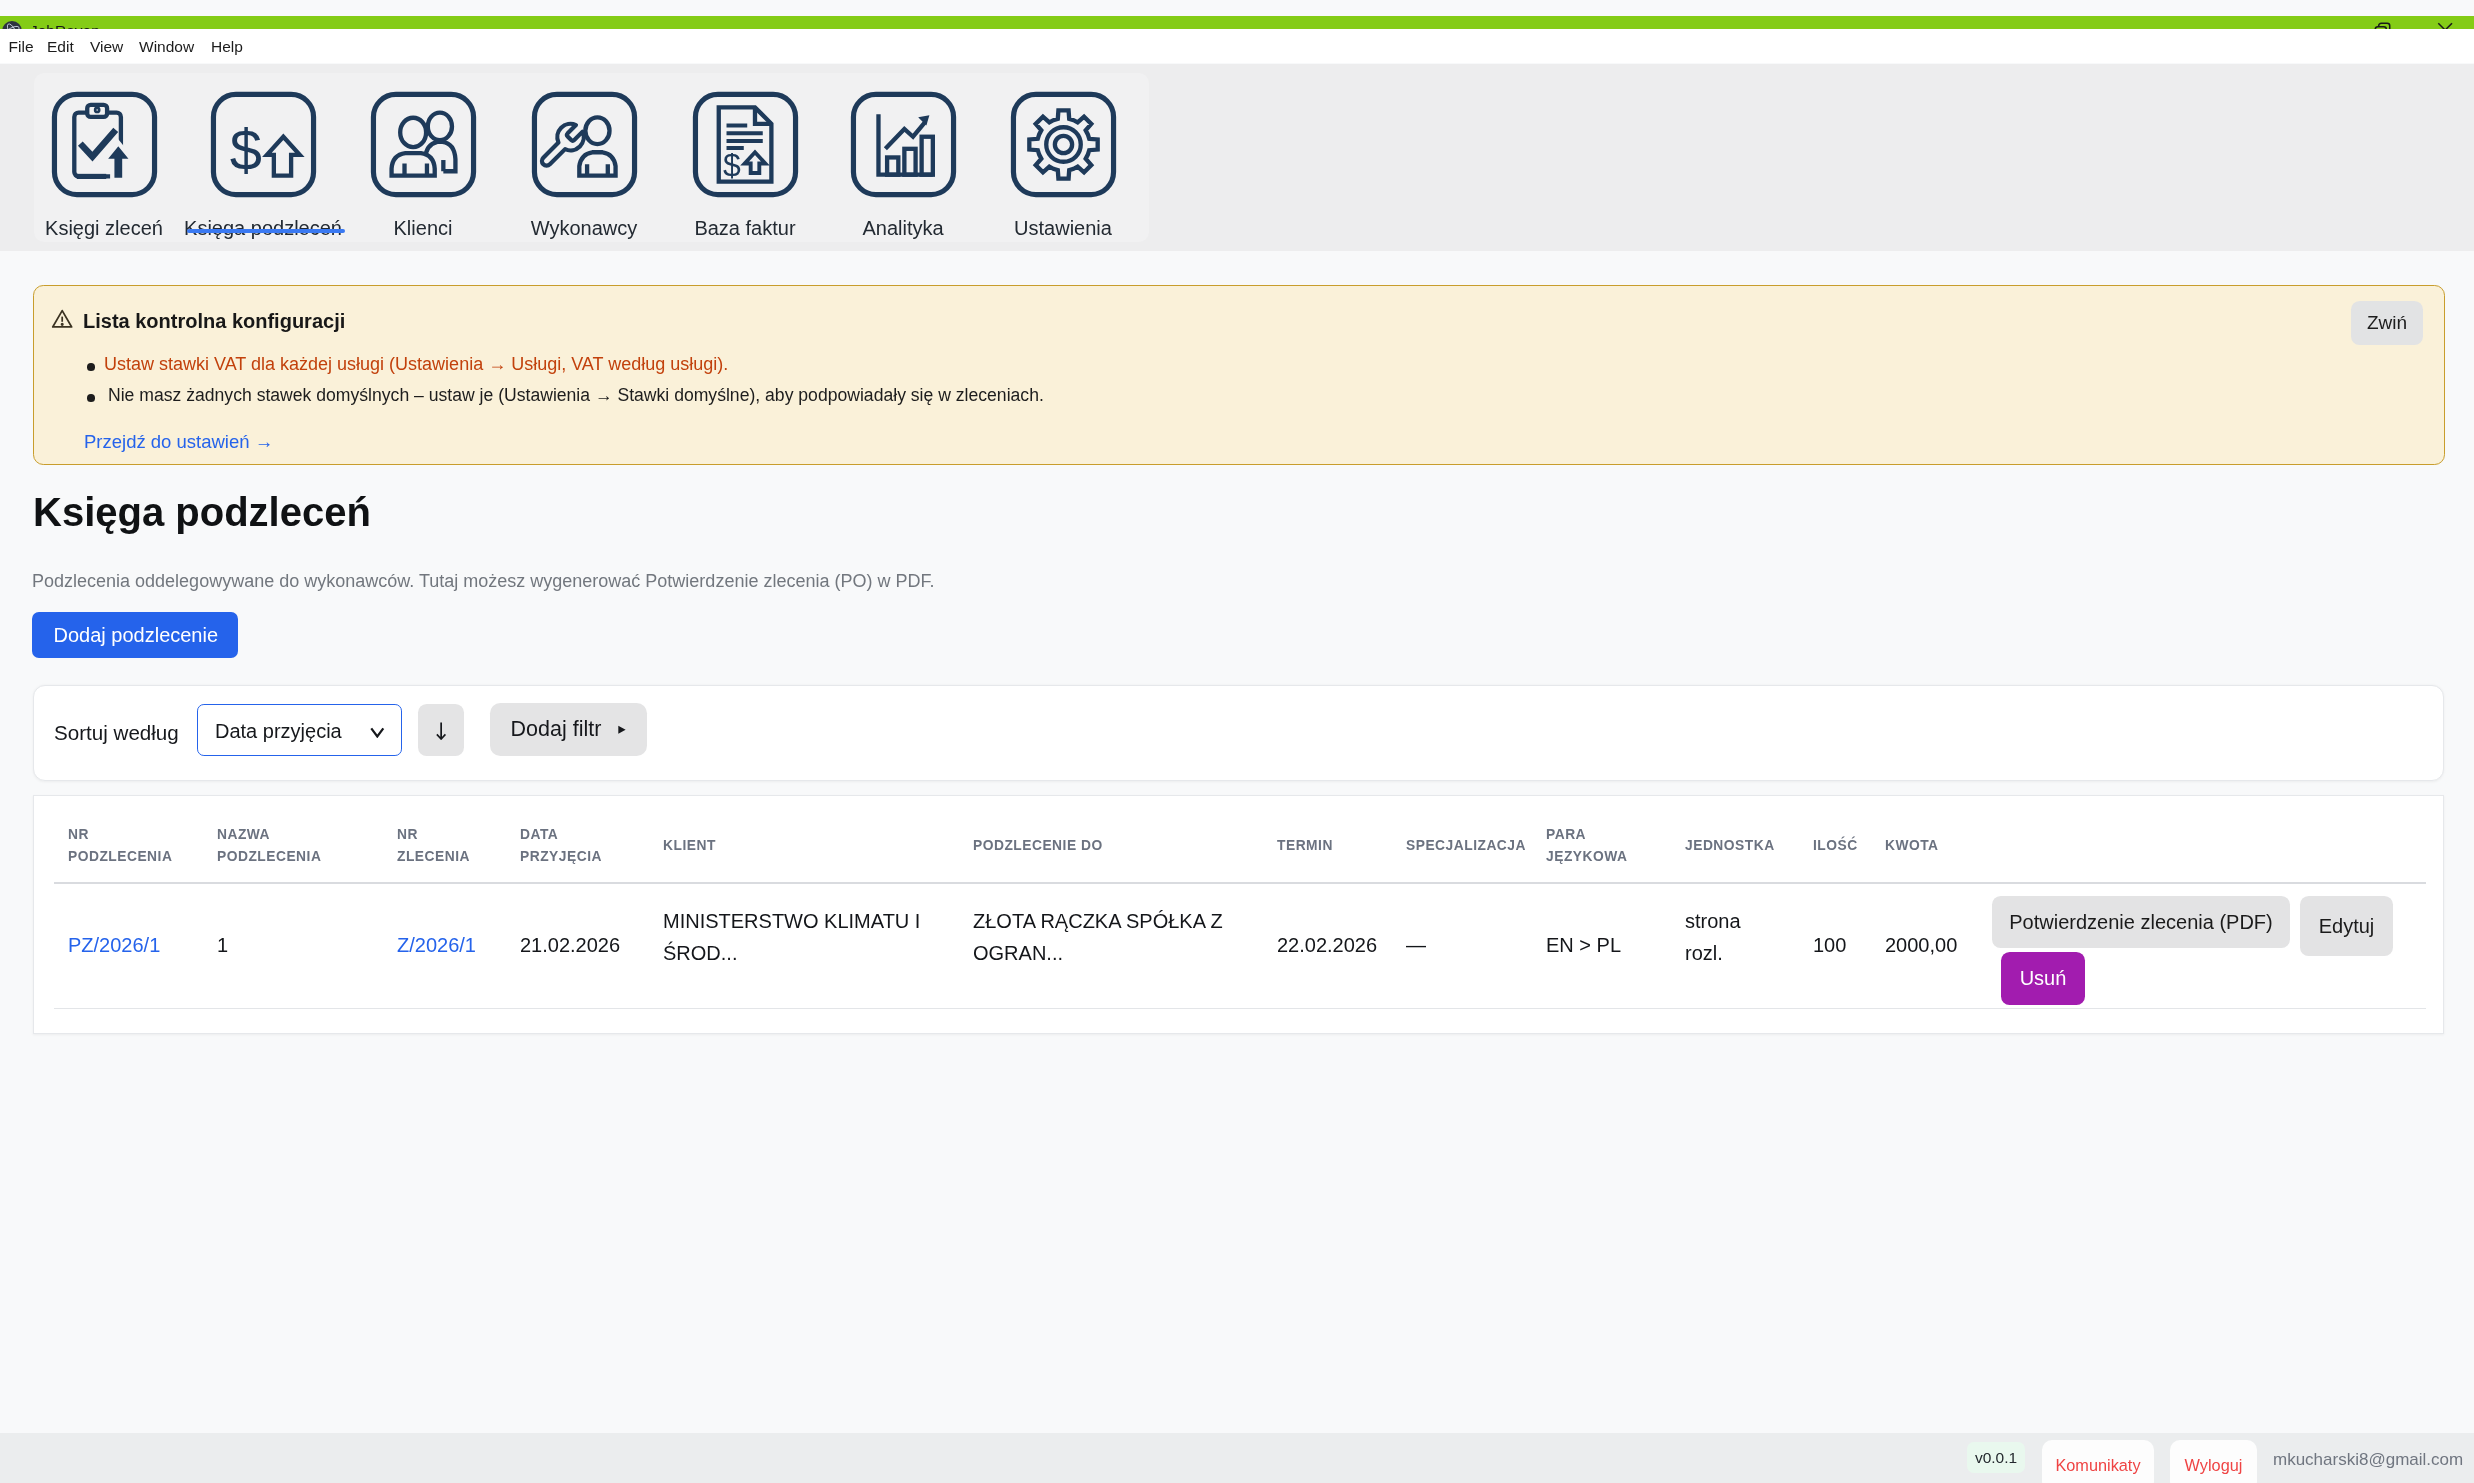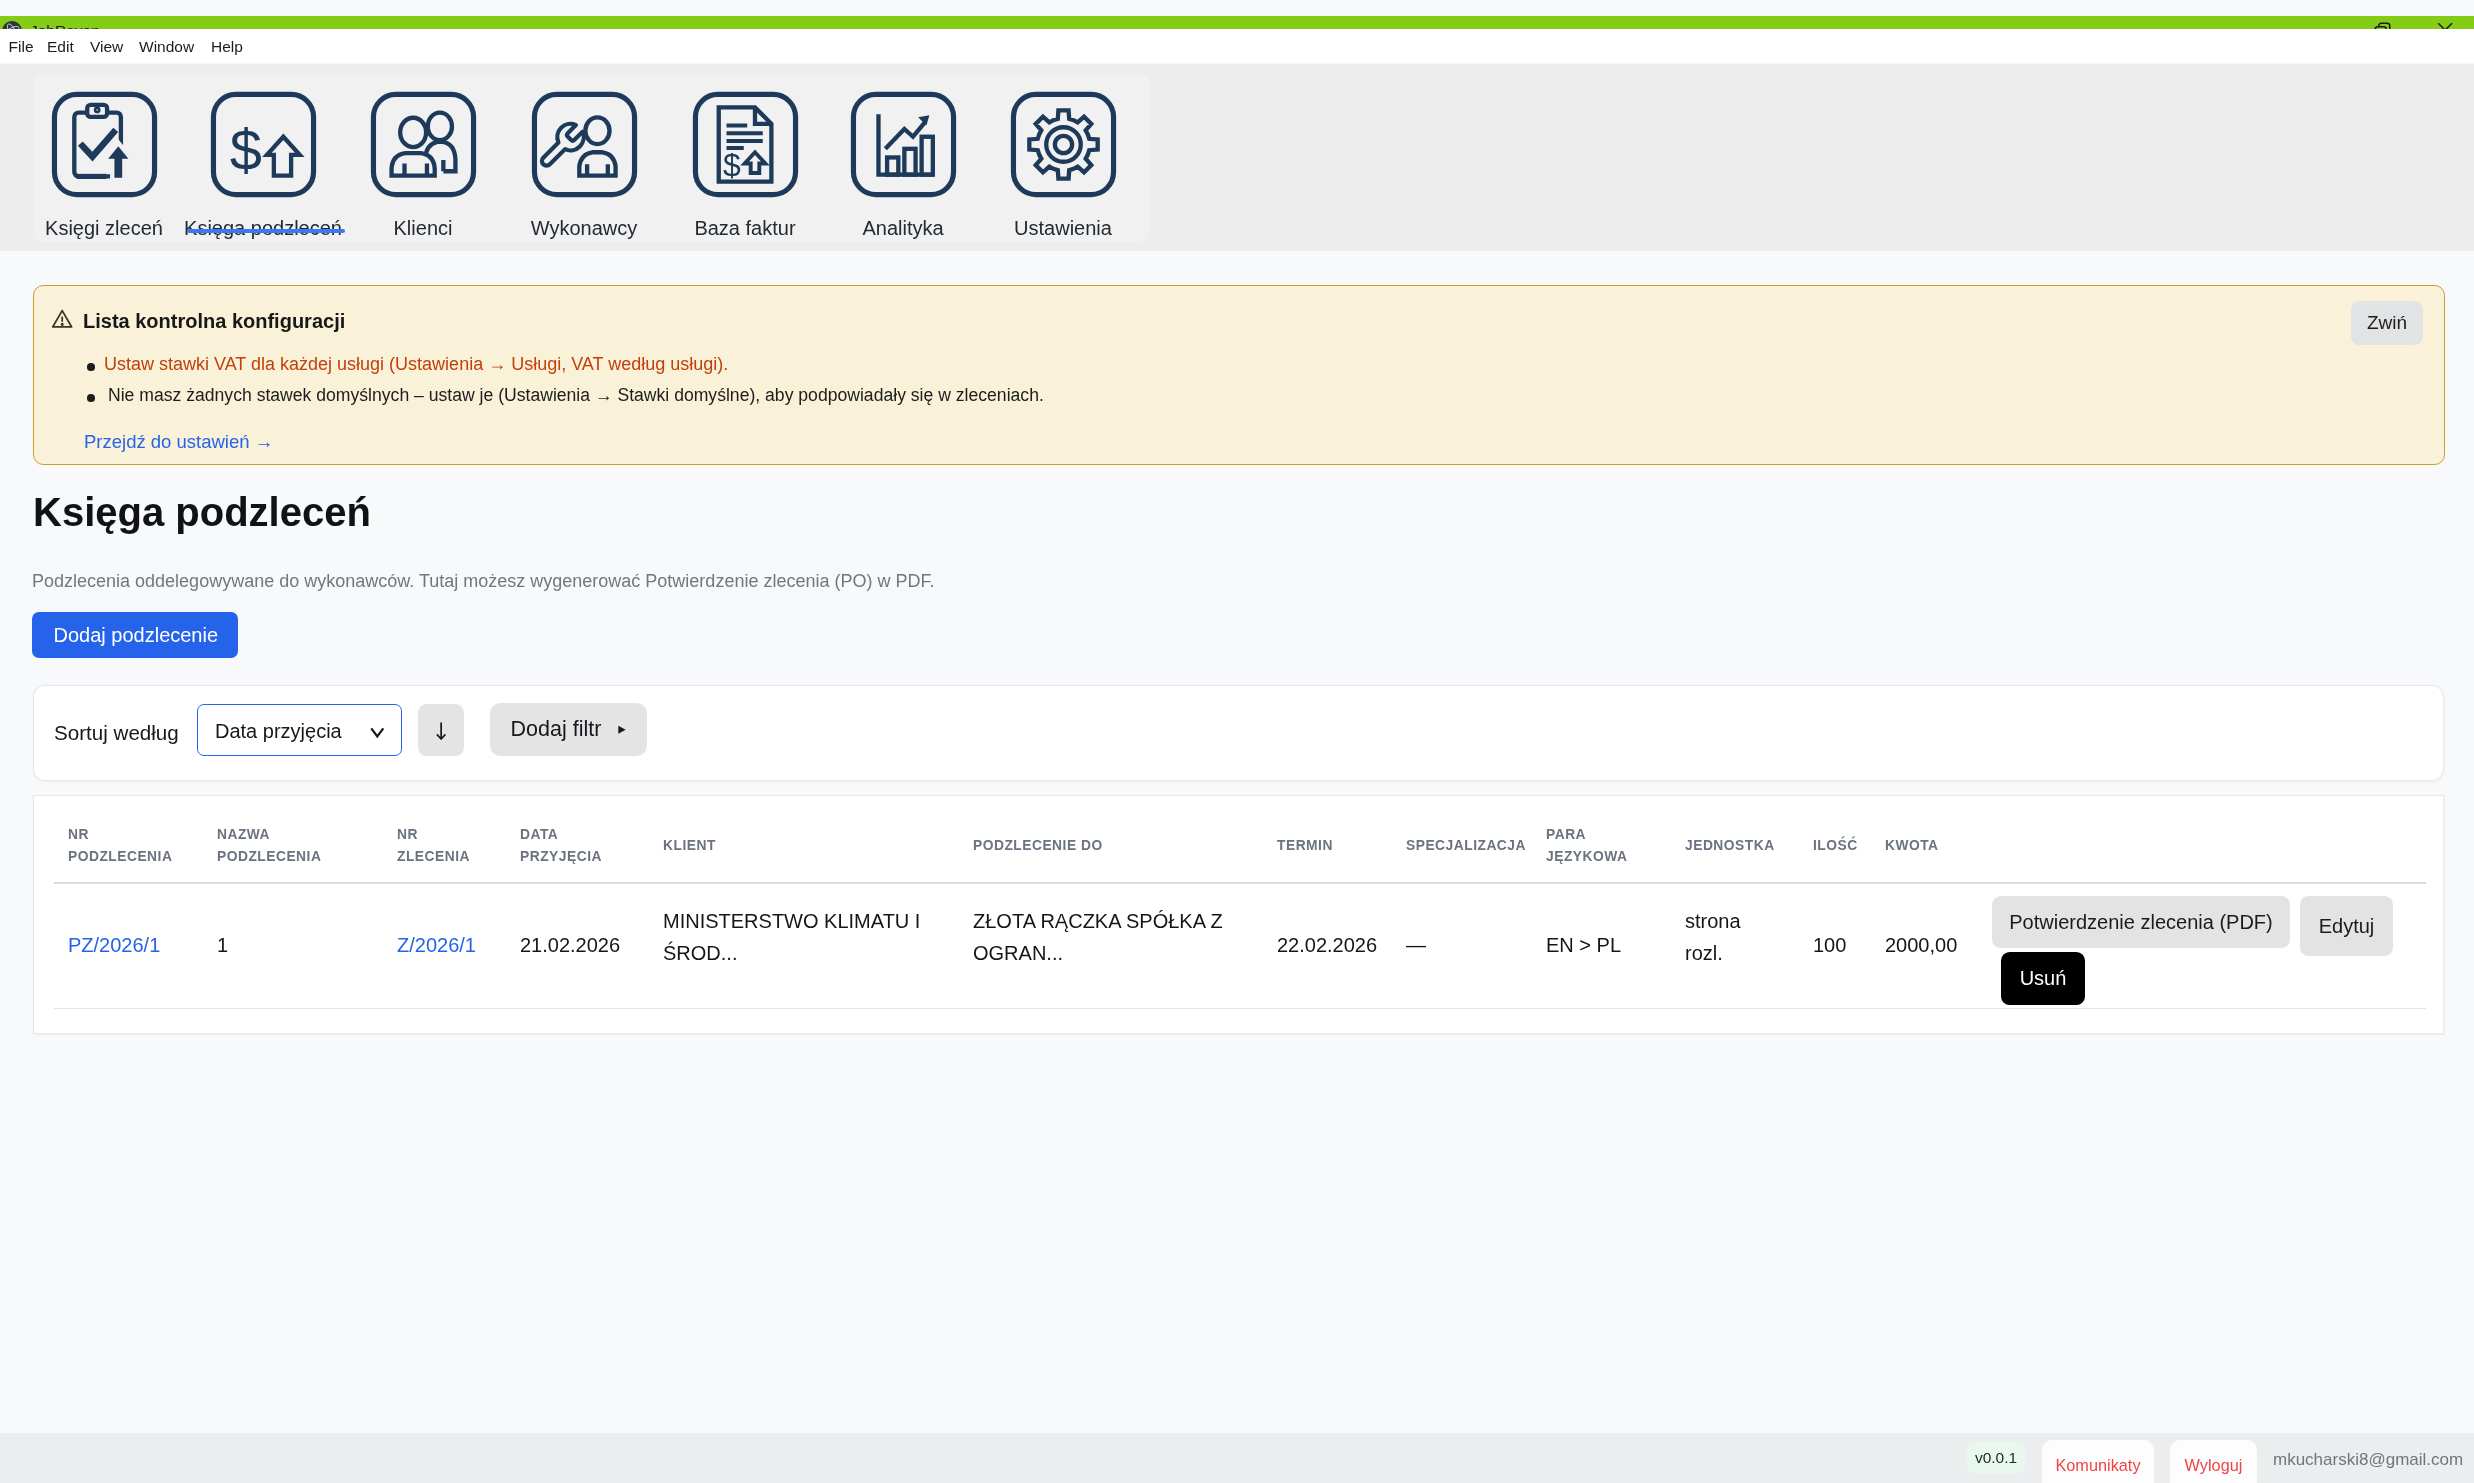--- a/index.html
+++ b/index.html
@@ -28,21 +28,21 @@
 .dirbtn{left:418px;top:704px;width:46px;height:52px;background:#e4e4e5;border-radius:8.6px}
 .filtbtn{left:490px;top:703px;width:157px;height:53px;background:#e4e4e5;border-radius:10.3px}
 .filtbtn .t{position:absolute;left:20.6px;top:16.3px;font-size:21.5px;color:#16181c;line-height:21.5px}
 .tablecard{left:33px;top:795px;width:2411px;height:239px;background:#fff;border:1.7px solid #e6e8eb;border-radius:0;box-shadow:0 0.9px 2.6px rgba(0,0,0,0.05)}
 .th{position:absolute;font-size:13.8px;font-weight:bold;color:#6b7280;letter-spacing:0.5px;line-height:21.5px}
 .hsep{position:absolute;left:20px;top:86px;width:2372px;height:1.7px;background:#d9dbdf}
 .rsep{position:absolute;left:20px;top:212px;width:2372px;height:0.9px;background:#e3e5e8}
 .td{position:absolute;font-size:20px;color:#14161a;line-height:32px}
 .lnkb{color:#2563eb}
 .gbtn{position:absolute;background:#e3e3e4;border-radius:8.6px;font-size:20px;color:#1b1b1b;display:flex;align-items:center;justify-content:center}
-.rbtn{position:absolute;background:#000000;border-radius:8.6px;font-size:20px;color:#fff;display:flex;align-items:center;justify-content:center}
+.rbtn{position:absolute;background:#a21caf;border-radius:8.6px;font-size:20px;color:#fff;display:flex;align-items:center;justify-content:center}
 .statusbar{left:0;top:1433px;width:2475px;height:50px;background:#ebedee}
 .chip{position:absolute;left:1967px;top:1442px;width:58px;height:31px;background:#e9f8ee;border-radius:6.9px;font-size:15.5px;color:#24292e;display:flex;align-items:center;justify-content:center}
 .sbtn{position:absolute;top:1440px;height:51px;background:#fdfdfd;border-radius:10px;font-size:16.3px;color:#ef4444;display:flex;align-items:center;justify-content:center}
 .email{position:absolute;left:2273px;top:1451px;font-size:17px;color:#707680;line-height:17px}
 </style>
 </head>
 <body>
 <div class="abs titlebar">
   <svg class="abs" style="left:1.7px;top:5.2px" width="20" height="20" viewBox="0 0 23 23">
     <circle cx="11.5" cy="11.5" r="11.5" fill="#2e3440"></circle>

